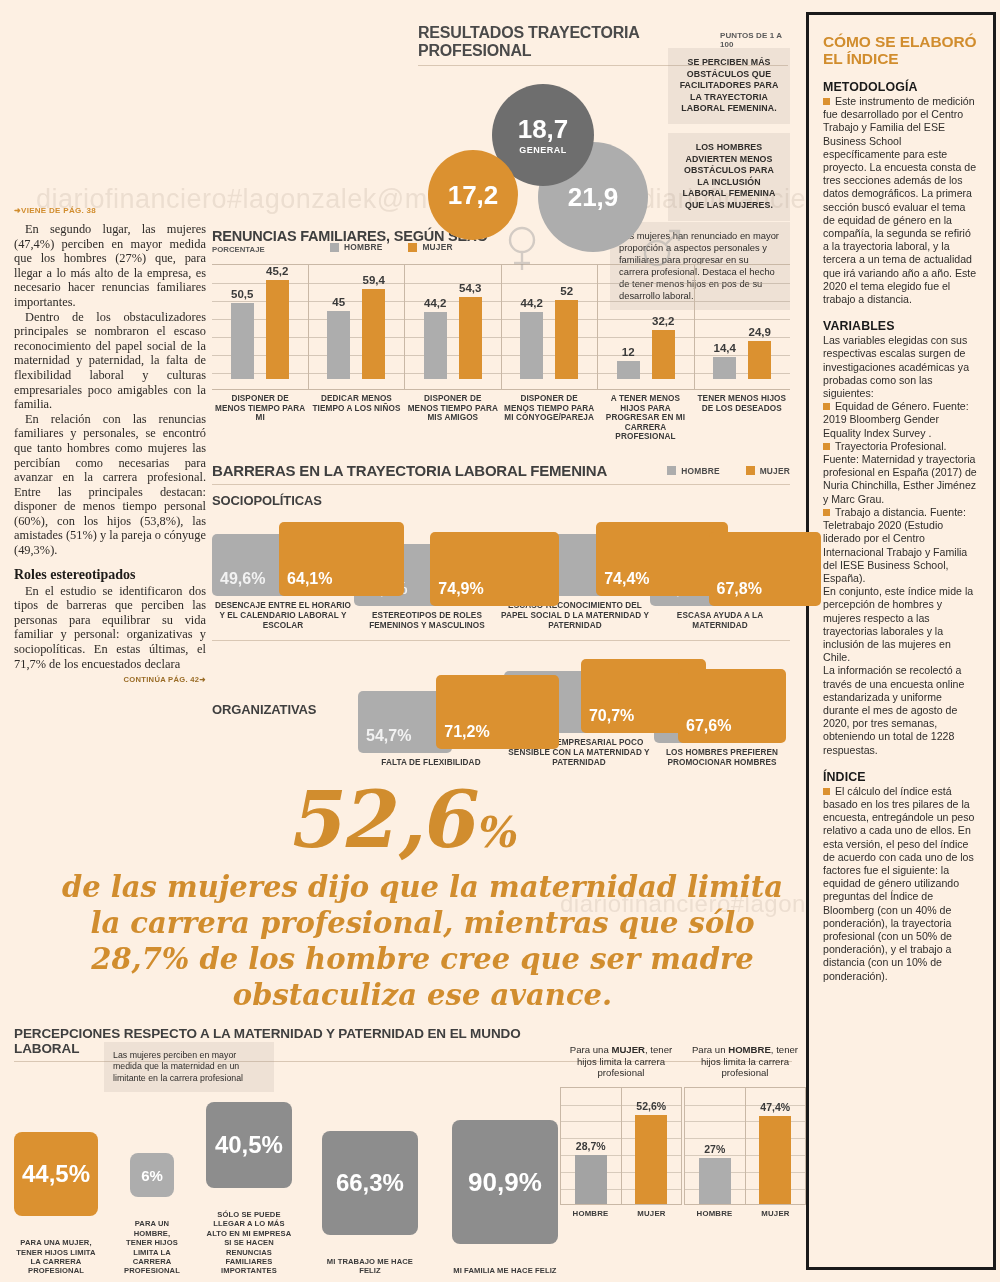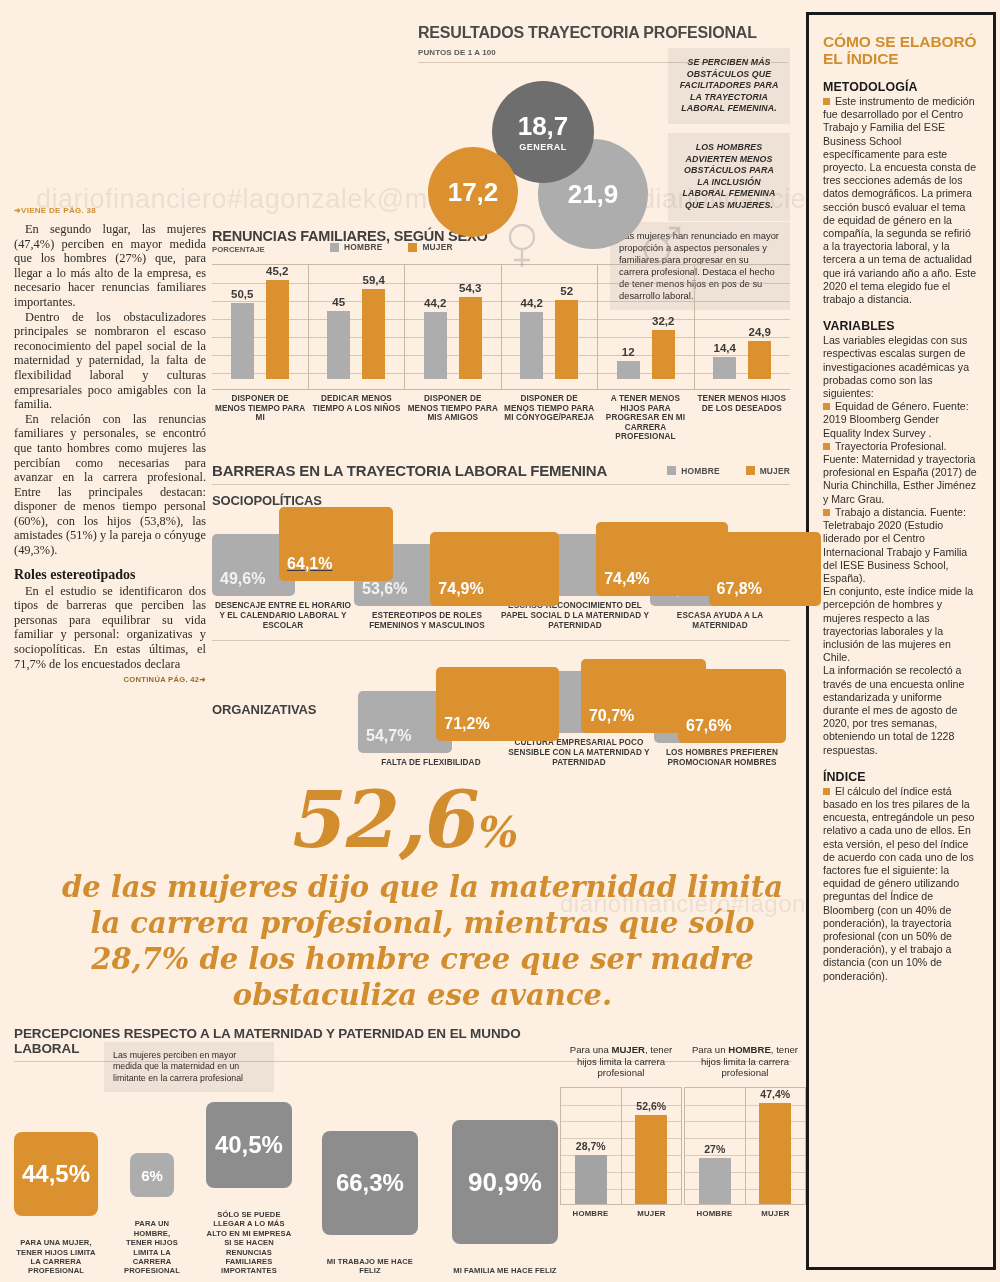--- a/index.html
+++ b/index.html
@@ -30,39 +30,39 @@
 
   
   .sec-title {
     font-size:16px; font-weight:bold; letter-spacing:-.2px; color:#4a4a4a;
     text-transform:uppercase;
   }
   .sec-sub { font-size:8px; font-weight:bold; color:#5a5a5a; letter-spacing:.1px; }
   .rule { height:1px; background:#d9c7b4; }
 
   #top-results { position:absolute; left:418px; top:24px; width:370px; }
-  #top-results .hdr { display:flex; align-items:baseline; gap:6px;flex-direction:column; }
+  #top-results .hdr { display:flex; align-items:baseline; gap:6px; }
   .circles { position:relative; height:150px; width:250px; margin-top:12px; }
   .circ { position:absolute; border-radius:50%; display:flex; flex-direction:column;
           align-items:center; justify-content:center; color:#fff; }
   .circ .v { font-size:26px; font-weight:bold; line-height:1; }
   .circ .l { font-size:9px; font-weight:bold; letter-spacing:.5px; margin-top:3px; }
   .c-gen { width:102px; height:102px; background:#6e6e6e; left:74px; top:6px; z-index:2; }
   .c-wom { width:90px; height:90px; background:#db9130; left:10px; top:72px; z-index:3; }
   .c-man { width:110px; height:110px; background:#adadad; left:120px; top:64px; z-index:1; }
   .gsym { position:absolute; z-index:4; opacity:.42; }
   .gsym.f { left:86px; top:148px; }
   .gsym.m { left:224px; top:148px; }
 
   .callout {
     background:rgba(160,150,145,.16); padding:9px 10px;
     font-size:8.8px; line-height:11.6px; font-weight:bold; text-align:center;
     letter-spacing:.1px; color:#2f2d2b; text-transform:uppercase;
   }
-  #callout-top { position:absolute; left:668px; top:48px; width:122px;font-style:italic; }
+  #callout-top { position:absolute; left:668px; top:48px; width:122px; }
   #callout-top .gap { height:9px; }
   #callout-mid {
     position:absolute; left:610px; top:222px; width:180px;
     background:rgba(160,150,145,.16); padding:8px 9px;
     font-size:9.4px; line-height:12px; color:#2f2d2b; font-weight:normal; text-transform:none; text-align:left;
   }
 
   
   #chart1 { position:absolute; left:212px; top:228px; width:578px; }
   #chart1 .title { font-size:14.5px; font-weight:bold; letter-spacing:-.2px; color:#3f3f3f; }
@@ -309,21 +309,21 @@
     </div>
   </div>
   <div class="rule" style="margin-top:5px;"></div>
   <div class="grouplabel" style="margin-top:8px;">SOCIOPOLÍTICAS</div>
   <div class="ovrow" id="ovrow1" style="margin-top:6px;">
       <div class="ovitem" style="width: 142px;">
         <div class="ovbars">
           <div class="ovb h" style="width: 83.1098px; height: 62px; bottom: 0px;">
             <div class="val">49,6%</div>
           </div>
-          <div class="ovb m" style="width: 114px; height: 74px; left: 67.1098px; bottom: 15px; text-decoration: underline;">
+          <div class="ovb m" style="width: 125px; height: 74px; left: 67.1098px; bottom: 0px;">
             <div class="val">64,1%</div>
           </div>
         </div>
         <div class="ovcap">DESENCAJE ENTRE EL HORARIO Y EL CALENDARIO LABORAL Y ESCOLAR</div>
       </div>
       <div class="ovitem" style="width: 146px;">
         <div class="ovbars">
           <div class="ovb h" style="width: 92.3421px; height: 62px; bottom: 0px;">
             <div class="val">53,6%</div>
           </div>
@@ -358,21 +358,21 @@
     </div>
   <div class="rule" style="margin-top:10px;"></div>
   <div style="display:flex; align-items:center; margin-top:10px;">
     <div class="grouplabel" style="width:146px;">ORGANIZATIVAS</div>
     <div class="ovrow" id="ovrow2" style="flex:1;">
         <div class="ovitem" style="width: 146px;">
           <div class="ovbars">
             <div class="ovb h" style="width: 94.2372px; height: 62px; bottom: 0px;">
               <div class="val">54,7%</div>
             </div>
-            <div class="ovb m" style="width: 122.663px; height: 74px; left: 78.2372px; bottom: 12px;">
+            <div class="ovb m" style="width: 122.663px; height: 74px; left: 78.2372px; bottom: 4px;">
               <div class="val">71,2%</div>
             </div>
           </div>
           <div class="ovcap">FALTA DE FLEXIBILIDAD</div>
         </div>
         <div class="ovitem" style="width: 150px;">
           <div class="ovbars">
             <div class="ovb h" style="width: 92.925px; height: 62px; bottom: 0px;">
               <div class="val">52,5%</div>
             </div>
@@ -474,21 +474,21 @@
         <i style="position: absolute; left: 0px; right: 0px; height: 1px; background: rgba(180, 165, 150, 0.5); top: 67.4286px;"></i>
         <i style="position: absolute; left: 0px; right: 0px; height: 1px; background: rgba(180, 165, 150, 0.5); top: 84.2857px;"></i>
         <i style="position: absolute; left: 0px; right: 0px; height: 1px; background: rgba(180, 165, 150, 0.5); top: 101.143px;"></i>
       </div>
       <div class="mcol first">
         <div class="mbar h" style="height: 45.7258px; background: rgb(173, 173, 173);">
           <div class="lab">27%</div>
         </div>
       </div>
       <div class="mcol">
-        <div class="mbar m" style="height: 101px; background: rgb(219, 145, 48);">
+        <div class="mbar m" style="height: 88px; background: rgb(219, 145, 48);">
           <div class="lab">47,4%</div>
         </div>
       </div>
     </div>
   <div class="mcats">
       <div>HOMBRE</div>
       <div>MUJER</div>
     </div>
 </div>
 

